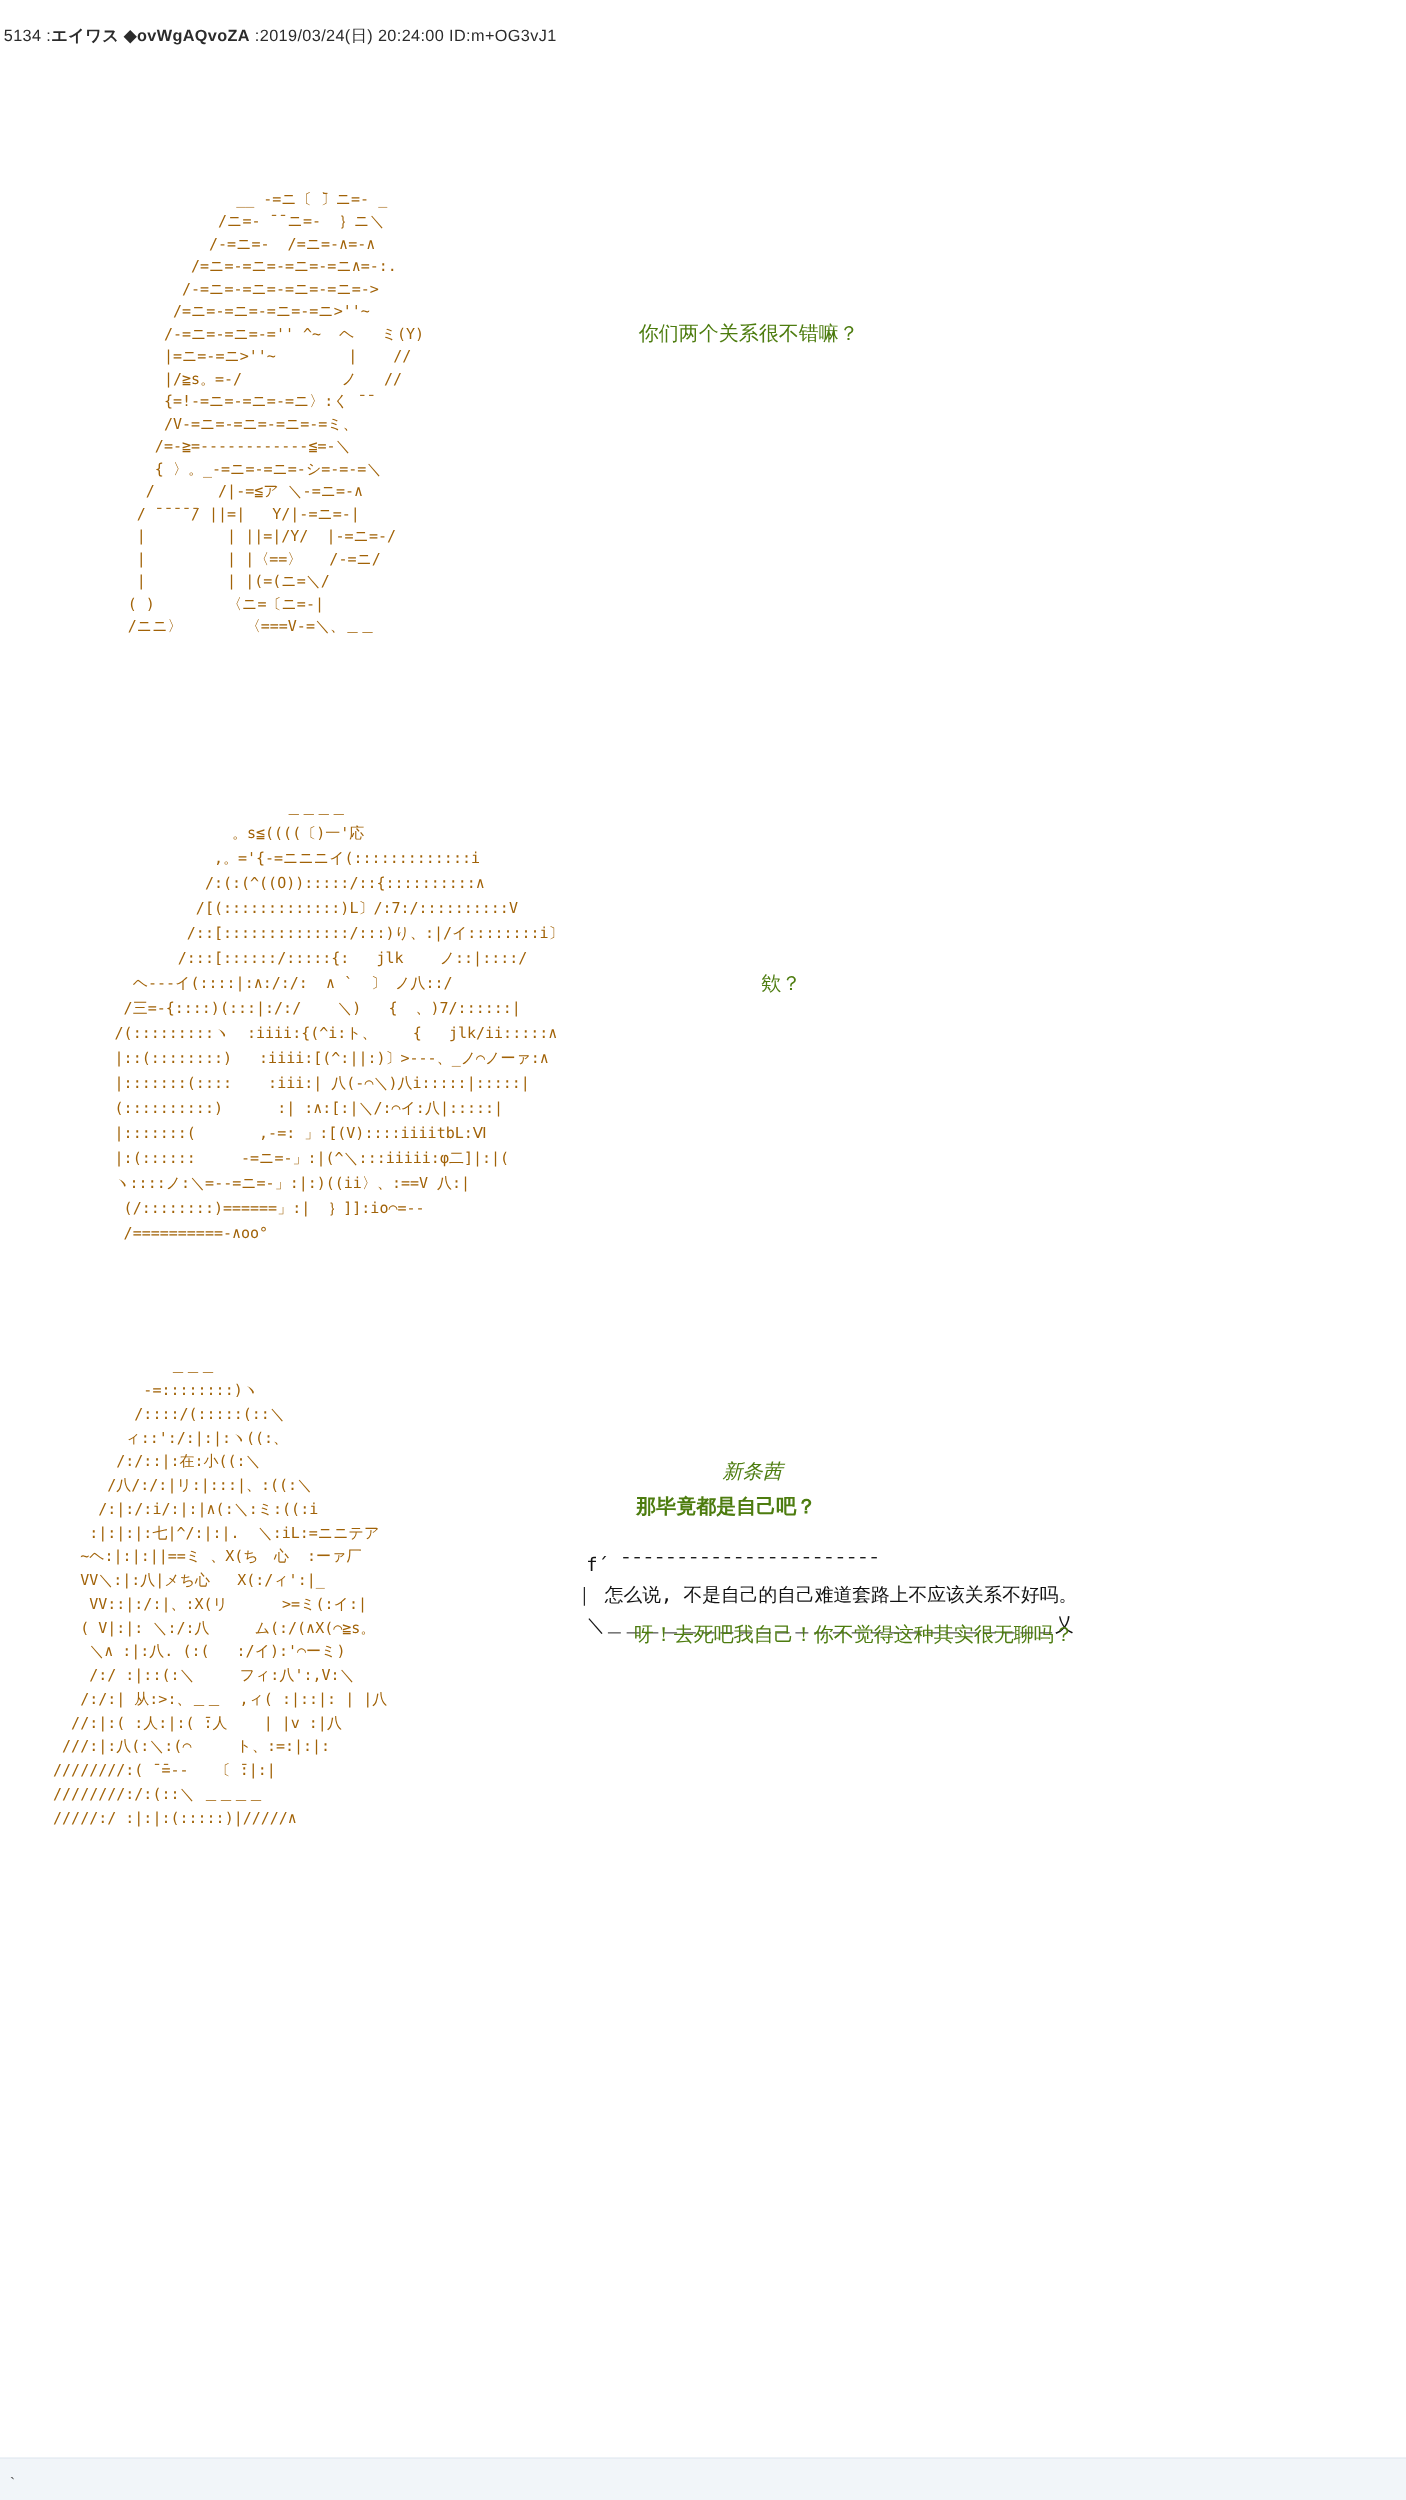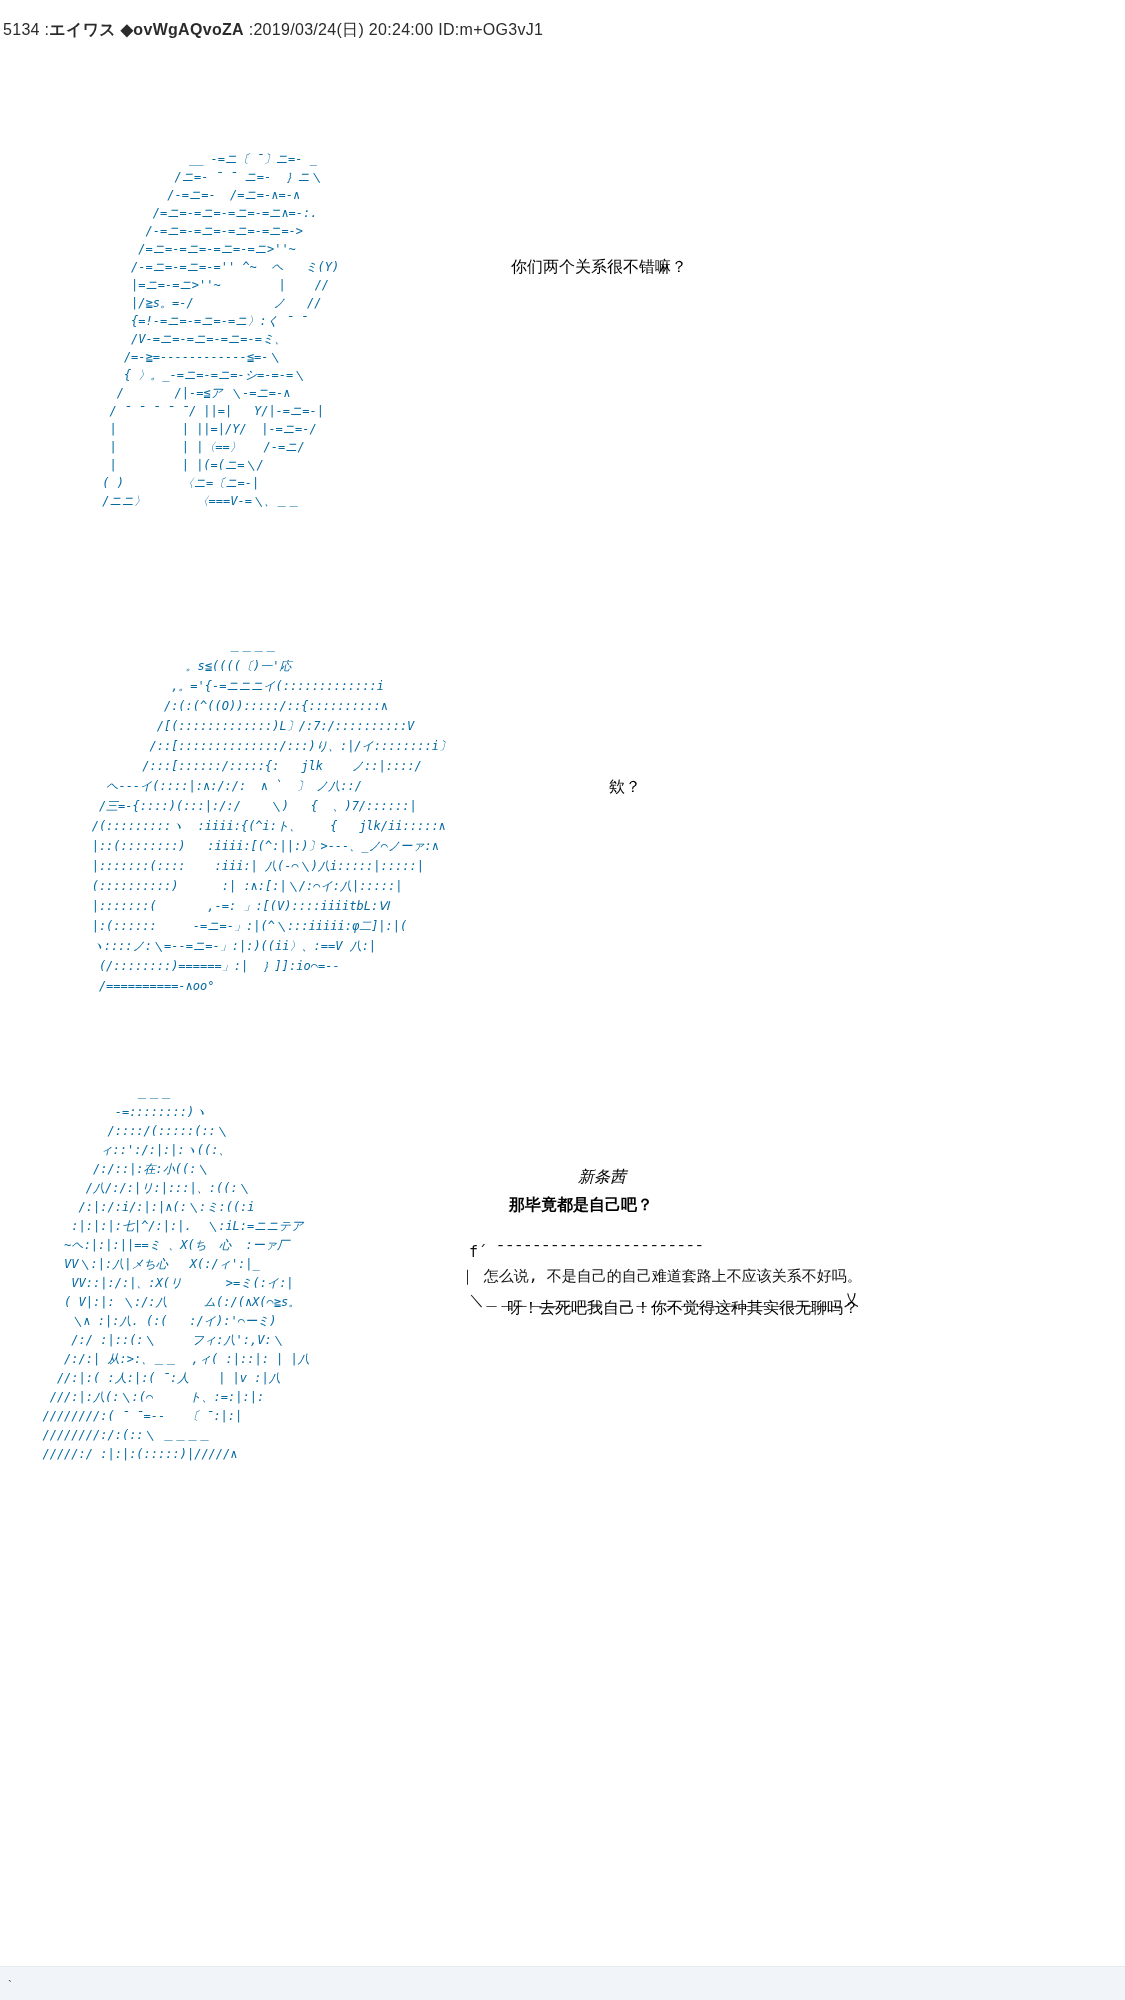--- a/index.html
+++ b/index.html
@@ -10,41 +10,40 @@
     height: 2000px;
     background: #ffffff;
     overflow: hidden;
     font-family: "Liberation Sans", sans-serif;
     color: #1a1a1a;
   }
   .post-header {
     position: absolute;
     left: 3px;
     top: 20px;
-    font-size: 16px;
+    font-size: 13px;
     color: #2b2b2b;
     white-space: nowrap;
     letter-spacing: 0.3px;
   }
   .post-header .name { font-weight: bold; }
   .aa {
     position: absolute;
     margin: 0;
     font-family: "DejaVu Sans Mono", monospace;
-    color: #0369a1;
+    color: #a16207;
     white-space: pre;
-    font-style: italic;
   }
   .aa1 { left: 95px;  top: 150px;  font-size: 12px; line-height: 18px; }
   .aa2 { left: 70px;  top: 636px;  font-size: 12px; line-height: 20px; }
   .aa3 { left: 28px;  top: 1084px; font-size: 12px; line-height: 19px; }
   .dialogue {
     position: absolute;
     font-size: 16px;
-    color: #000000;
+    color: #4d7c0f;
     white-space: nowrap;
     font-family: "Liberation Sans", sans-serif;
   }
   .d1 { left: 511px; top: 257px; }
   .d2 { left: 609px; top: 777px; }
   .speaker { left: 578px; top: 1167px; font-style: italic; }
   .d3 { left: 509px; top: 1195px; font-weight: bold; }
   .d4 { left: 507px; top: 1298px; }
   .bubble {
     position: absolute;

